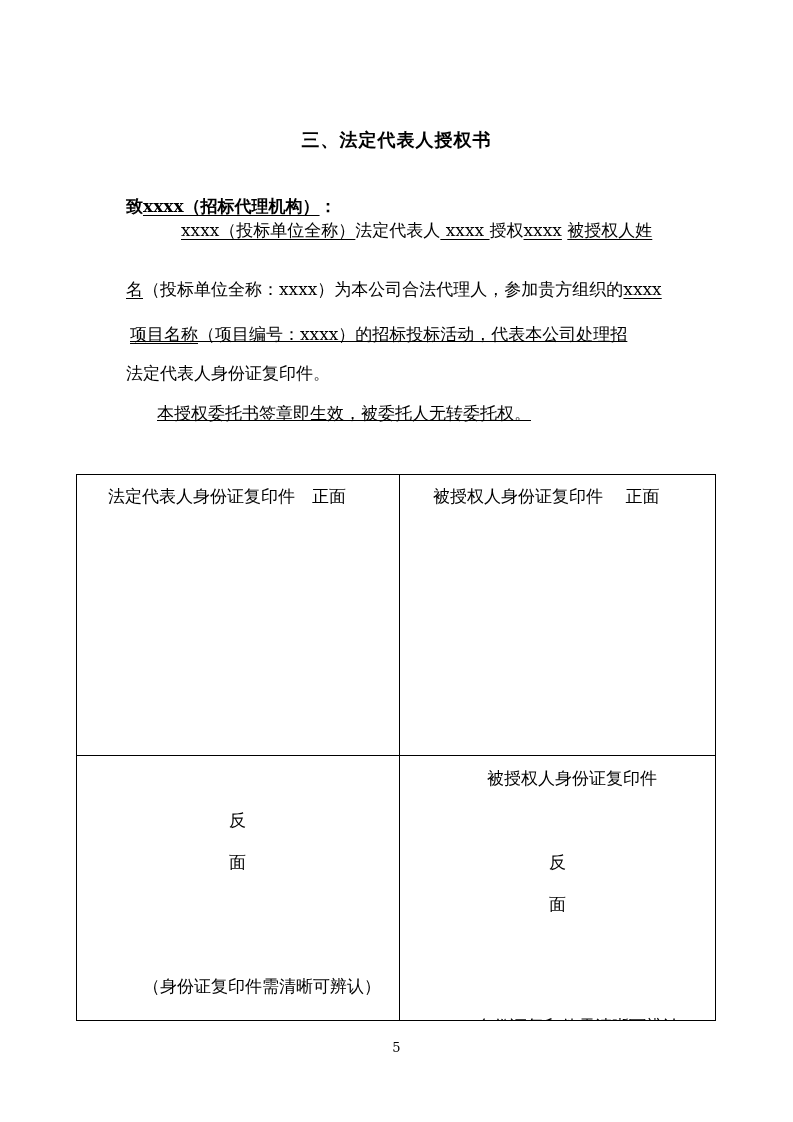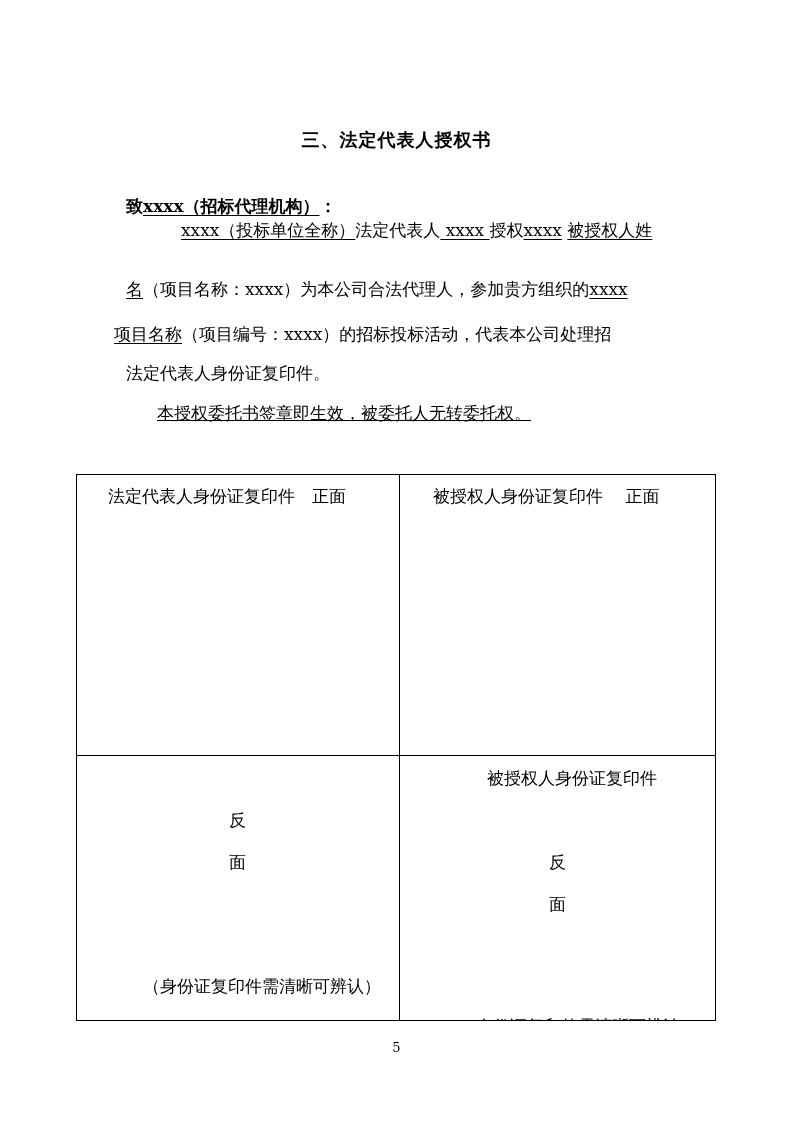--- a/index.html
+++ b/index.html
@@ -23,24 +23,24 @@
 
 <div class="abs p" style="left:126px; top:194px;font-weight:bold;">
   <span>致</span><span class="u">xxxx（招标代理机构）</span><span>：</span>
 </div>
 
 <div class="abs p" style="left:157px; top:218px;margin-left:24px;">
   <span class="u">xxxx（投标单位全称）</span><span>法定代表人</span><span class="u"> xxxx </span><span>授权</span><span class="u">xxxx</span><span> </span><span class="u">被授权人姓</span>
 </div>
 
 <div class="abs p" style="left:126px; top:277px;">
-  <span class="u">名</span><span>（项目名称：xxxx）为本公司合法代理人，参加贵方组织的</span><span class="u">xxxx</span>
+  <span class="u">名</span><span>（投标单位全称：xxxx）为本公司合法代理人，参加贵方组织的</span><span class="u">xxxx</span>
 </div>
 
-<div class="abs p" style="left:114px; top:322px;">
+<div class="abs p" style="left:130px; top:322px;text-decoration:underline;">
   <span class="u">项目名称</span><span>（项目编号：xxxx）的招标投标活动，代表本公司处理招</span>
 </div>
 
 <div class="abs p" style="left:126px; top:361px;">法定代表人身份证复印件。</div>
 
 <div class="abs p" style="left:157px; top:401px;text-decoration:underline;">本授权委托书签章即生效，被委托人无转委托权。</div>
 
 <div class="table">
   <div class="vline"></div>
   <div class="hline"></div>

